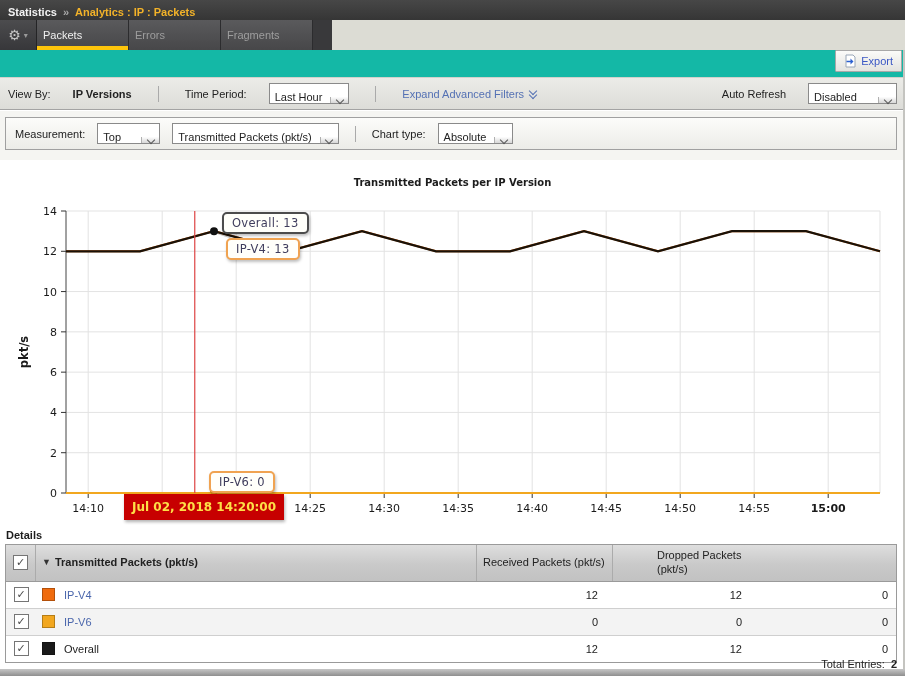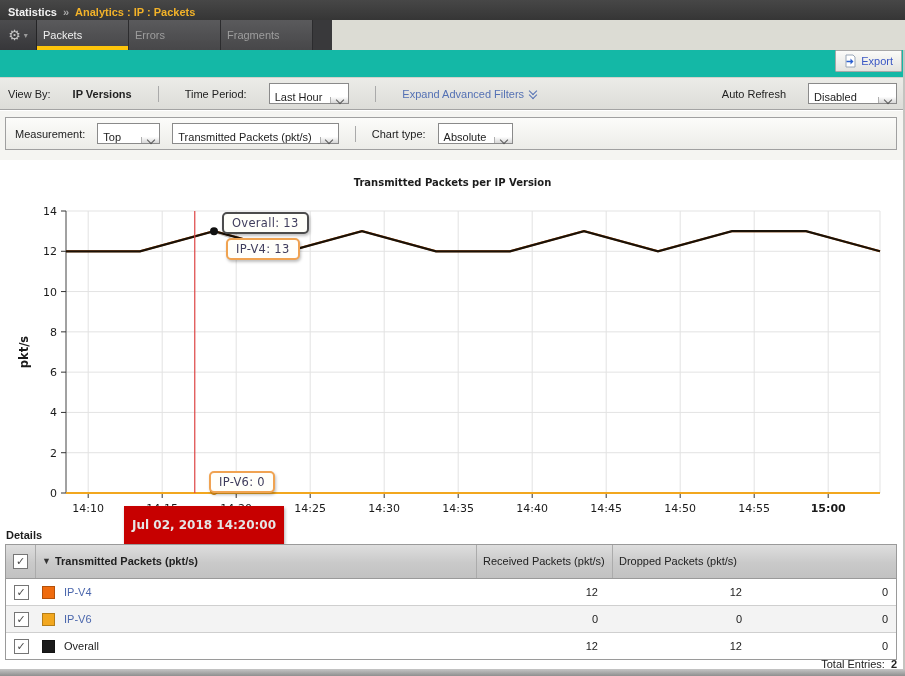--- a/index.html
+++ b/index.html
@@ -61,31 +61,31 @@
     display:flex;align-items:center;padding:0 9px;gap:12px;}
 
   
   .chart-title{position:absolute;top:177px;left:0;right:0;text-align:center;font-weight:bold;
     font-family:"DejaVu Sans",sans-serif;font-size:10px;color:#1c1c1c;}
   #chart{position:absolute;top:160px;left:0;}
   .tip{position:absolute;background:#fffffa;border:2px solid #4c4c4c;border-radius:5px;padding:2px 8px;
     font-family:"DejaVu Sans",sans-serif;font-size:11.5px;color:#3f3d5c;letter-spacing:.3px;
     box-shadow:1px 2px 3px rgba(0,0,0,.25);white-space:nowrap;}
   .tip.orange{border-color:#f0a351;}
-  .datebox{position:absolute;background:#c70000;color:#e5e5e5;font-family:"DejaVu Sans",sans-serif;
-    font-weight:bold;font-size:12px;padding:12px 8px;box-shadow:1px 2px 3px rgba(0,0,0,.3);white-space:nowrap;margin-top:12px;}
+  .datebox{position:absolute;background:#c70000;color:#fde047;font-family:"DejaVu Sans",sans-serif;
+    font-weight:bold;font-size:12px;padding:6px 8px;box-shadow:1px 2px 3px rgba(0,0,0,.3);white-space:nowrap;}
 
   
   .details-label{position:absolute;top:529px;left:6px;font-weight:bold;color:#1c1c1c;}
   .dtable{position:absolute;top:544px;left:5px;width:892px;border:1px solid #9a9a9a;box-sizing:border-box;background:#fff;}
   .thead{display:grid;grid-template-columns:30px 441px 136px 144px 1fr;
     background:linear-gradient(#dedede,#c9c9c9 55%,#c2c2c2);border-bottom:1px solid #9a9a9a;}
   .th{display:flex;align-items:center;padding:4px 6px;box-sizing:border-box;border-right:1px solid #ababab;
     min-height:33px;line-height:1.25;cursor:pointer;}
-  .th:last-child{border-right:none;}
+  .th:last-child{border-right:none;margin-left:38px;}
   .th.th-check{justify-content:center;cursor:default;}
   .th.sorted{font-weight:bold;}
   .sortglyph{font-size:9px;color:#333;margin-right:4px;flex:none;}
   .tr{display:grid;grid-template-columns:30px 441px 136px 144px 1fr;height:26px;background:#fff;border-top:1px solid #cfcfcf;}
   .tr:first-child{border-top:none;}
   .tr.alt{background:#f3f3f3;}
   .td{display:flex;align-items:center;box-sizing:border-box;}
   .td-check{justify-content:center;}
   .td-name{padding-left:6px;gap:9px;}
   .td.num{justify-content:flex-end;padding-right:15px;}

